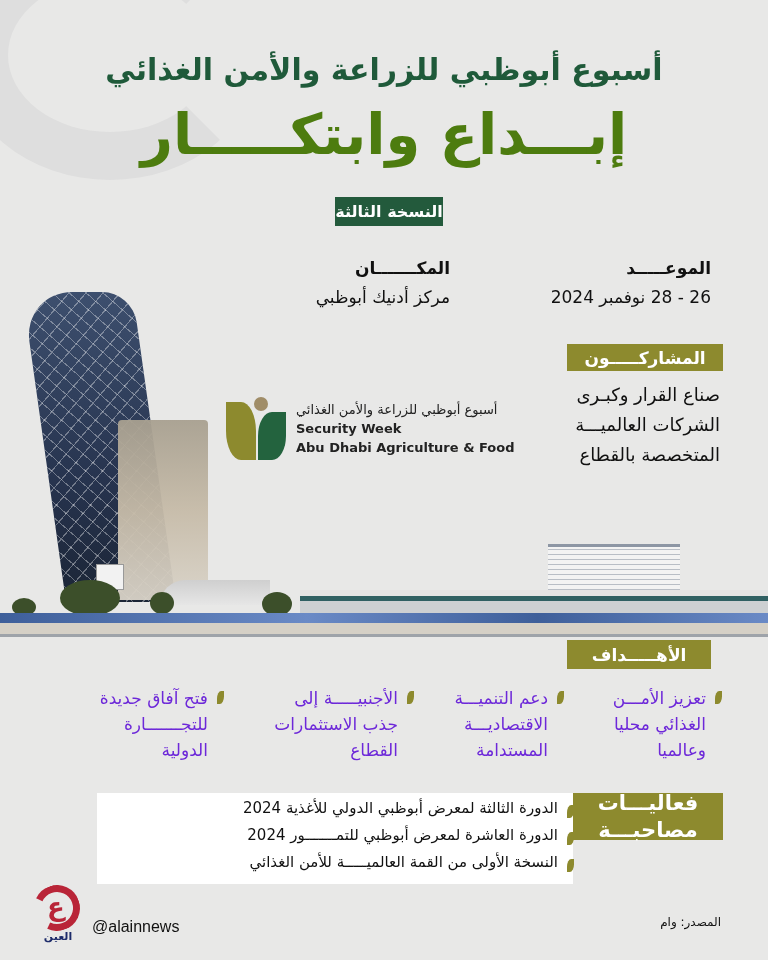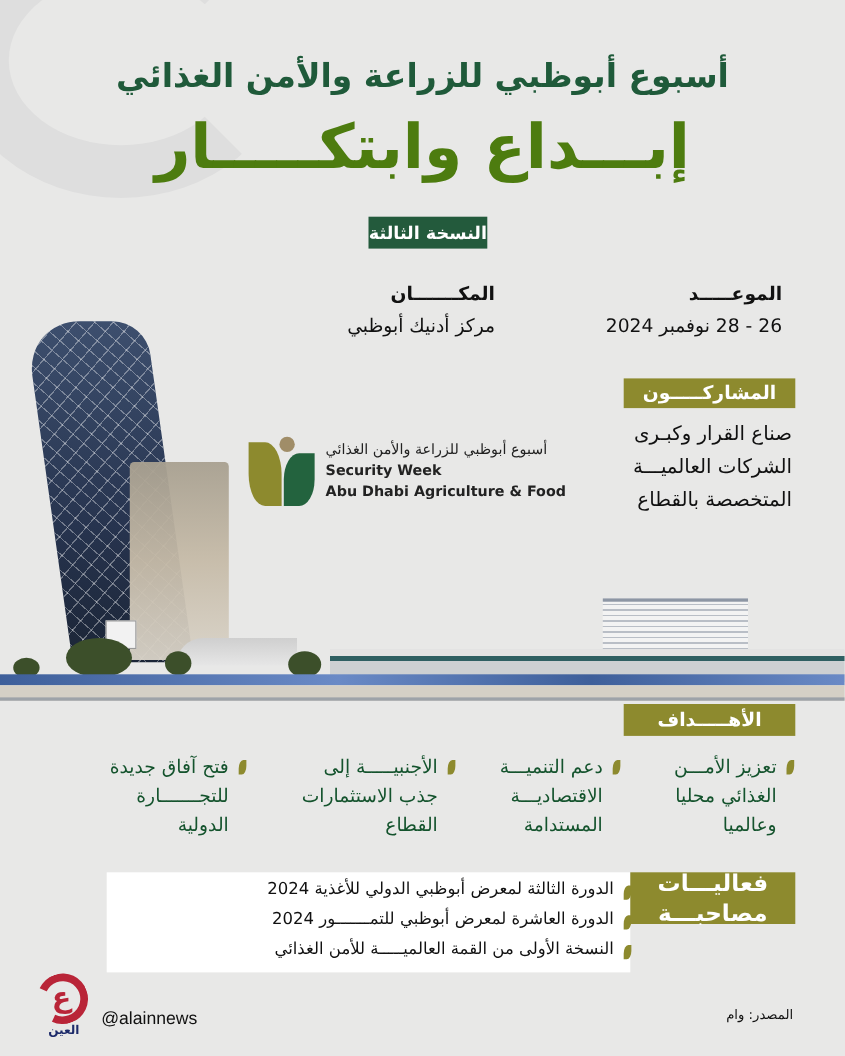--- a/index.html
+++ b/index.html
@@ -110,21 +110,21 @@
       background: linear-gradient(90deg, #3e5f9a, #6a8ac6 40%, #3e5f9a 70%, #6a8ac6);
     }
     .wall {
       left: 0; top: 343px; width: 768px; height: 14px;
       background: #d5d0c6; border-bottom: 3px solid #9ea3a9;
     }
 
     
     .goal {
       position: absolute; top: 685px; 
-      font-size: 17px; line-height: 26px; color: #14532d;
+      font-size: 17px; line-height: 26px; color: #6d28d9;
     }
     .bullet {
       position: absolute; top: 6px; width: 7px; height: 13px;
       background: #8d8a2e; border-radius: 60% 0 60% 0;
     }
 
     
     .events-box {
       left: 97px; top: 793px; width: 476px; height: 91px; background: #fff;
     }
@@ -196,21 +196,21 @@
 
 <div class="abs logo-leaf1"></div>
 <div class="abs logo-dot"></div>
 <div class="abs logo-leaf2"></div>
 <div class="abs logo-text">
   <div class="ar">أسبوع أبوظبي للزراعة والأمن الغذائي</div>
   <div>Security Week</div>
   <div>Abu Dhabi Agriculture &amp; Food</div>
 </div>
 
-<div class="abs olive-badge" style="left:567px; top:640px; width:156px; height:29px;">الأهـــــداف</div>
+<div class="abs olive-badge" style="left:567px; top:640px; width:144px; height:29px;">الأهـــــداف</div>
 
 <div class="goal" style="right:62px; width:125px;">
   <span class="bullet" style="right:-16px;"></span>
   <div>تعزيز الأمـــن</div>
   <div>الغذائي محليا</div>
   <div>وعالميا</div>
 </div>
 <div class="goal" style="right:220px; width:125px;">
   <span class="bullet" style="right:-16px;"></span>
   <div>دعم التنميـــة</div>

